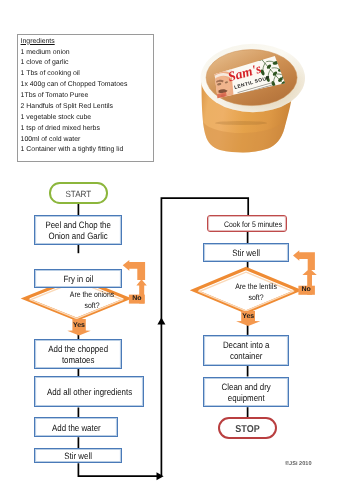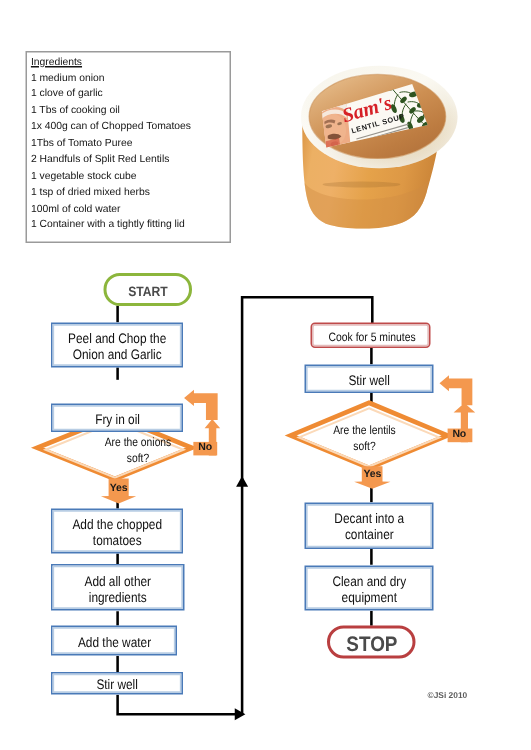--- a/index.html
+++ b/index.html
@@ -34,24 +34,24 @@
   .node{position:absolute;box-sizing:border-box;display:flex;align-items:center;
         justify-content:center;text-align:center;background:#fff;}
   .proc span,.proc-red span{display:inline-block;transform:scaleX(0.86) translateY(1.4px);}
   .proc-red span{transform:scaleX(0.86) translate(1.5px,1.1px);}
   .dlabel div{transform:scaleX(0.86);}
   .dlabel{padding-top:0px;}
   .proc{border:1.8px solid #4a7ab8;font-size:9.2px;line-height:11px;color:#0f0f0f;
         box-shadow:inset 0 0 0 1.1px #b8cde4;}
   .proc-red{border:1.8px solid #bf4a4a;font-size:8.05px;line-height:11px;color:#0f0f0f;
         box-shadow:inset 0 0 0 1.1px #e4bcbc;}
-  .term{border:2.2px solid #8cb63c;border-radius:10.8px;font-size:9px;font-weight:bold;
-        letter-spacing:0px;color:#4a4a4a;margin-left:20px;}
+  .term{border:2.2px solid #8cb63c;border-radius:10.8px;font-size:9px;font-weight:normal;
+        letter-spacing:0px;color:#4a4a4a;}
   .term span,.term-stop span{display:inline-block;transform:scaleX(0.9) translateY(1.3px);}
-  .term-stop{border:2.2px solid #b93f40;border-radius:11.1px;font-size:14px;font-weight:bold;
+  .term-stop{border:2.2px solid #b93f40;border-radius:11.1px;font-size:10px;font-weight:bold;
         letter-spacing:0px;color:#4a4a4a;}
   .dlabel{position:absolute;font-size:8.0px;line-height:10.7px;text-align:center;
           color:#0f0f0f;width:90px;}
   .ynlabel{position:absolute;font-size:7.0px;font-weight:bold;color:#1a1a1a;
            text-align:center;letter-spacing:-0.1px;line-height:7px;}
 </style>
 </head>
 <body>
 
 <div id="page">
@@ -239,41 +239,41 @@
 
     <div class="dlabel" style="left:47px;top:290.3px;">
       <div>Are the onions</div>
       <div>soft?</div>
     </div>
 
     <div class="node proc" style="left:34.1px;top:339.4px;width:88.3px;height:29.4px;">
       <span>Add the chopped tomatoes</span>
     </div>
 
-    <div class="node proc" style="left:34.1px;top:376.4px;width:89px;height:31.1px;">
+    <div class="node proc" style="left:34.1px;top:376.4px;width:110px;height:31.1px;">
       <span>Add all other ingredients</span>
     </div>
 
     <div class="node proc" style="left:34.1px;top:417.3px;width:84px;height:19.9px;">
       <span>Add the water</span>
     </div>
 
     <div class="node proc" style="left:34.1px;top:448.4px;width:88.3px;height:14.8px;">
       <span>Stir well</span>
     </div>
 
-    <div class="node proc-red" style="left:207.3px;top:215.4px;width:79.5px;height:16.3px;border-radius:3px;">
+    <div class="node proc-red" style="left:207.3px;top:215.4px;width:79.5px;height:16.3px;border-radius:3px;justify-content:flex-end;">
       <span>Cook for 5 minutes</span>
     </div>
 
     <div class="node proc" style="left:203px;top:243px;width:86.4px;height:18.5px;">
       <span>Stir well</span>
     </div>
 
-    <div class="dlabel" style="left:198px;top:281.9px;">
+    <div class="dlabel" style="left:211px;top:281.9px;">
       <div>Are the lentils</div>
       <div>soft?</div>
     </div>
 
     <div class="node proc" style="left:203px;top:376.5px;width:86.4px;height:30.7px;">
       <span>Clean and dry equipment</span>
     </div>
 
     <div class="node proc" style="left:203px;top:334.9px;width:86.4px;height:31px;">
       <span>Decant into a container</span>

